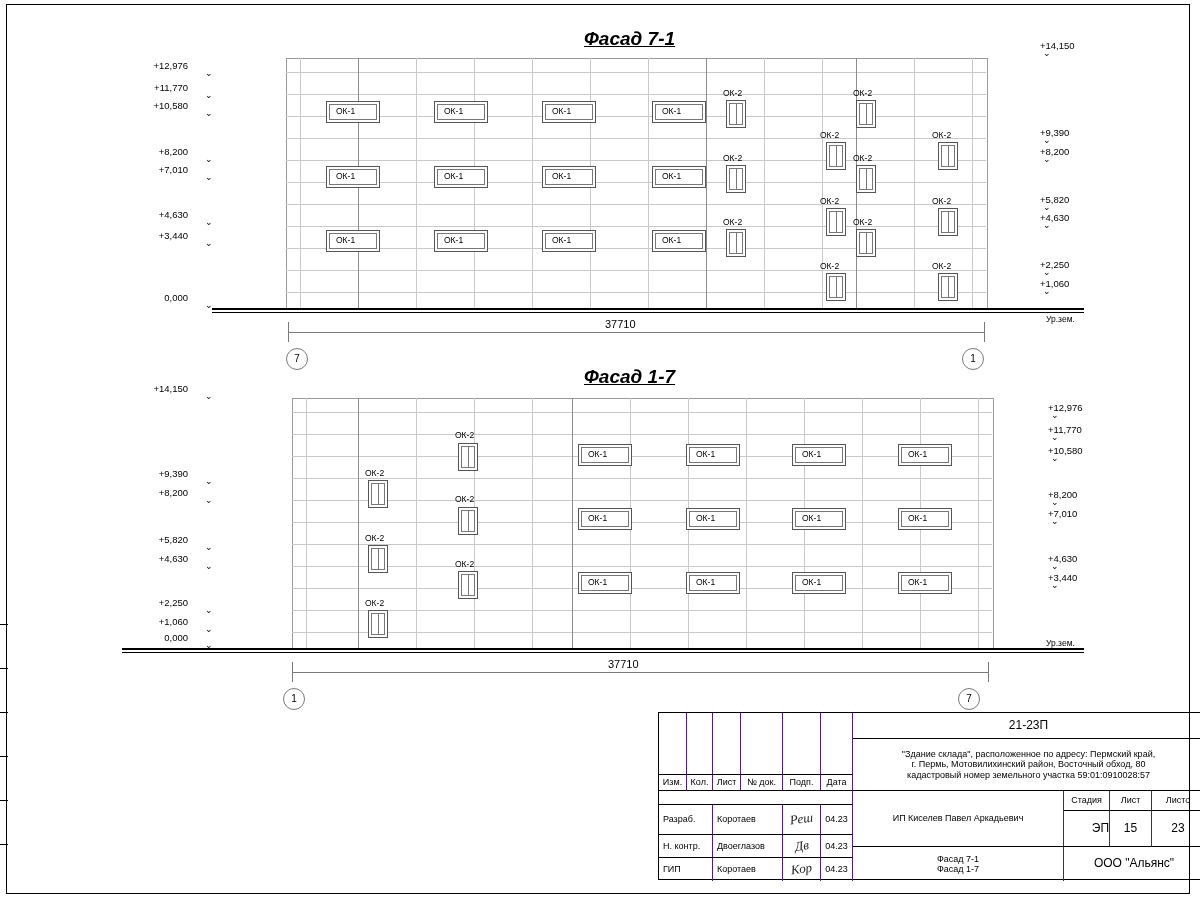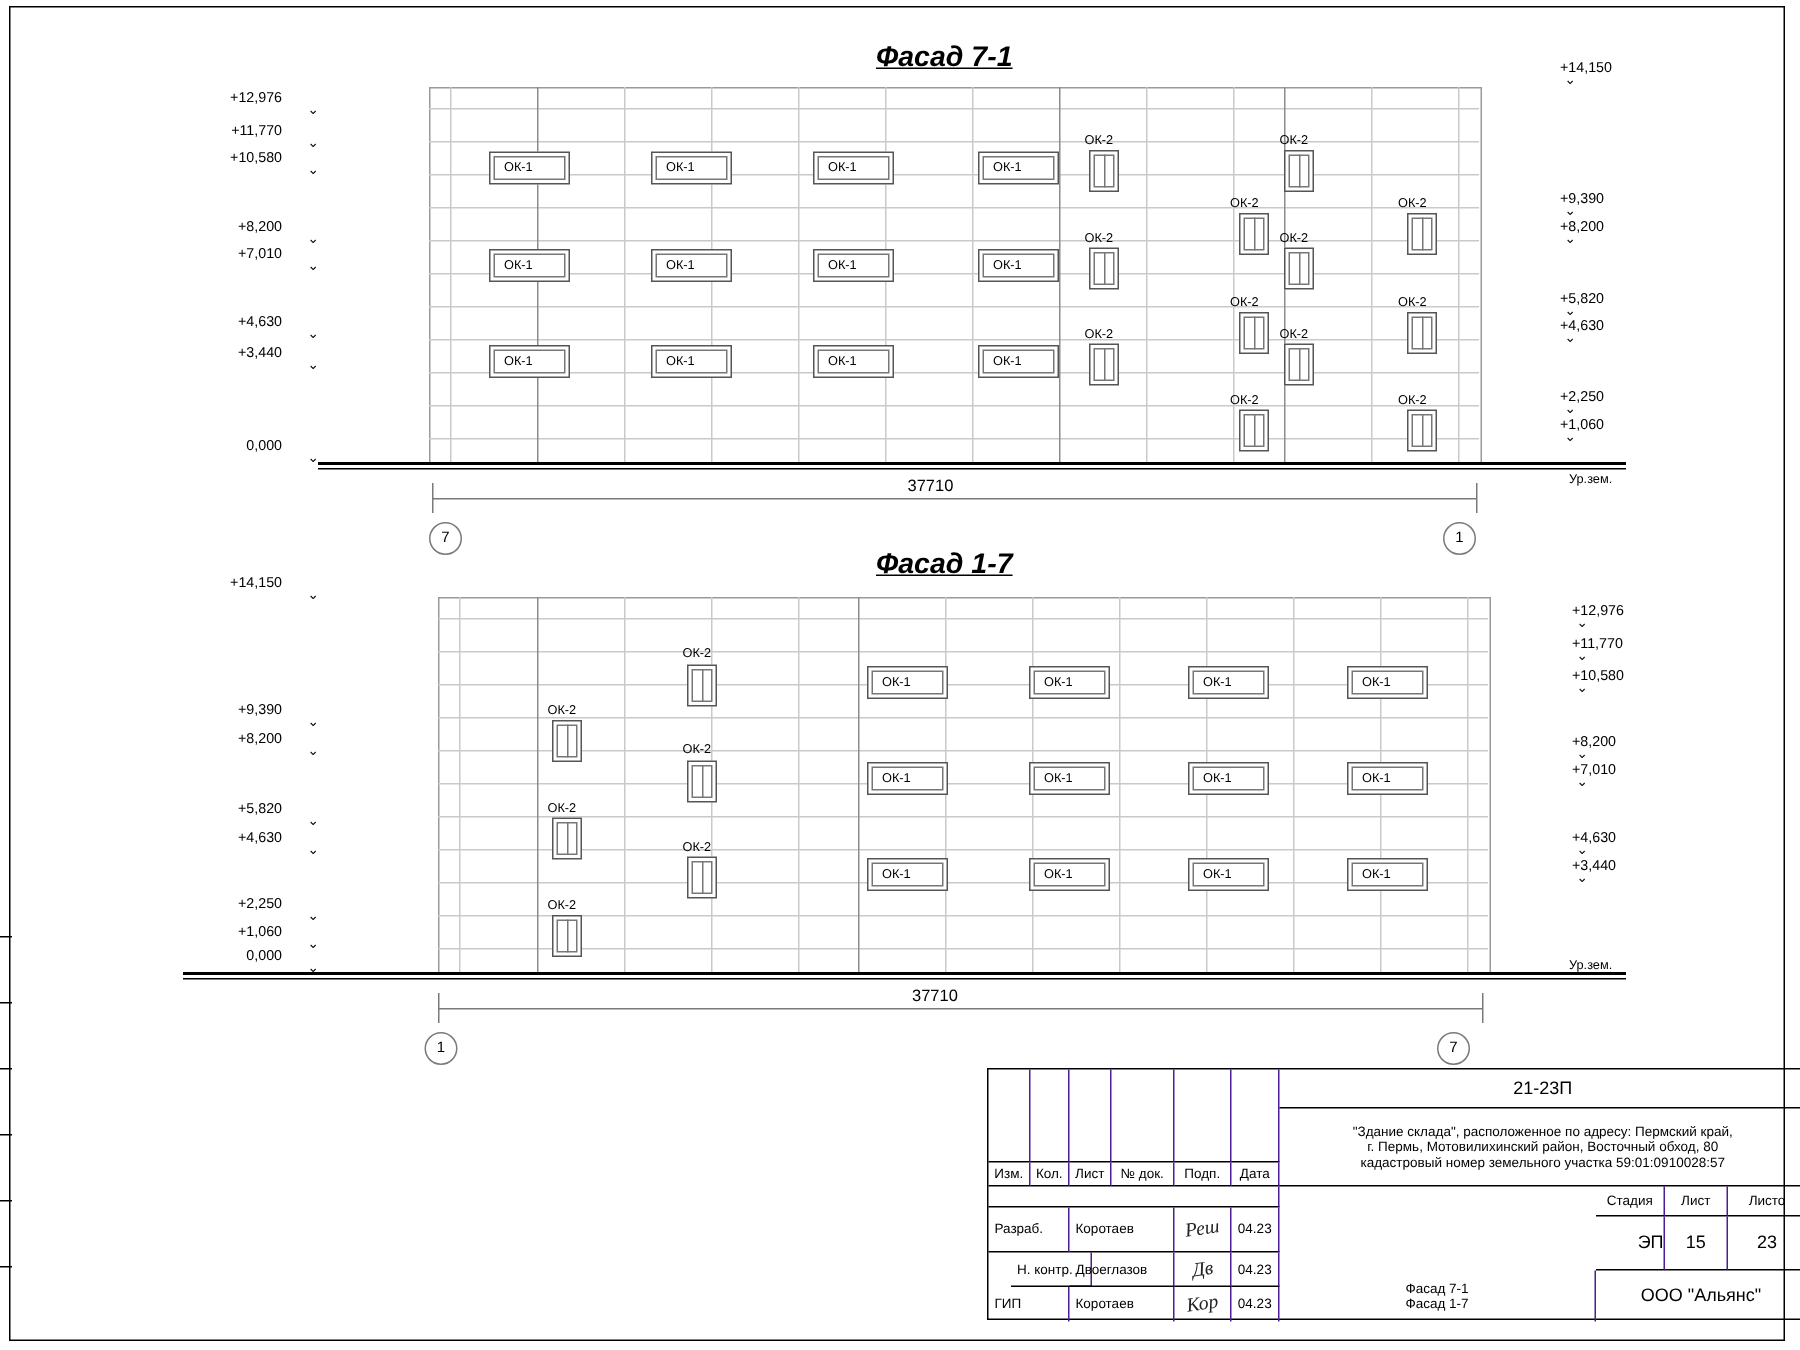--- a/index.html
+++ b/index.html
@@ -490,21 +490,21 @@
 
     <div class="stamp-cell" style="left:0;top:78px;width:194px;height:14px;"></div>
 
     <div class="stamp-cell" style="left:0;top:92px;width:54px;height:30px;justify-content:flex-start;padding-left:4px;">Разраб.</div>
     <div class="stamp-cell" style="left:54px;top:92px;width:70px;height:30px;justify-content:flex-start;padding-left:4px;">Коротаев</div>
     <div class="stamp-cell" style="left:124px;top:92px;width:38px;height:30px;">
         <span class="sig">Реш</span>
       </div>
     <div class="stamp-cell" style="left:162px;top:92px;width:32px;height:30px;">04.23</div>
 
-    <div class="stamp-cell" style="left:0;top:122px;width:54px;height:23px;justify-content:flex-start;padding-left:4px;margin-left:15px;">Н. контр.</div>
+    <div class="stamp-cell" style="left:0;top:122px;width:54px;height:23px;justify-content:flex-start;padding-left:4px;">Н. контр.</div>
     <div class="stamp-cell" style="left:54px;top:122px;width:70px;height:23px;justify-content:flex-start;padding-left:4px;">Двоеглазов</div>
     <div class="stamp-cell" style="left:124px;top:122px;width:38px;height:23px;">
         <span class="sig">Дв</span>
       </div>
     <div class="stamp-cell" style="left:162px;top:122px;width:32px;height:23px;">04.23</div>
 
     <div class="stamp-cell nb" style="left:0;top:145px;width:54px;height:23px;justify-content:flex-start;padding-left:4px;">ГИП</div>
     <div class="stamp-cell nb" style="left:54px;top:145px;width:70px;height:23px;justify-content:flex-start;padding-left:4px;">Коротаев</div>
     <div class="stamp-cell nb" style="left:124px;top:145px;width:38px;height:23px;">
         <span class="sig">Кор</span>
@@ -512,20 +512,21 @@
     <div class="stamp-cell nb" style="left:162px;top:145px;width:32px;height:23px;">04.23</div>
 
     <div class="stamp-cell" style="left:194px;top:0;width:351px;height:26px;border-right:none;">
       <span class="stamp-big">21-23П</span>
     </div>
 
     <div class="stamp-cell" style="left:194px;top:26px;width:351px;height:52px;border-right:none;white-space:pre-line;padding:0 4px;">"Здание склада", расположенное по адресу: Пермский край,
 г. Пермь, Мотовилихинский район, Восточный обход, 80
 кадастровый номер земельного участка 59:01:0910028:57</div>
 
+    <div class="stamp-cell" style="left:194px;top:78px;width:211px;height:56px;">ИП Киселев Павел Аркадьевич</div>
 
     <div class="stamp-cell nb" style="left:194px;top:134px;width:211px;height:34px;flex-direction:column;">
       <span>Фасад 7-1</span>
       <span>Фасад 1-7</span>
     </div>
 
     <div class="stamp-cell" style="left:405px;top:78px;width:46px;height:20px;">Стадия</div>
     <div class="stamp-cell" style="left:451px;top:78px;width:42px;height:20px;">Лист</div>
     <div class="stamp-cell" style="left:493px;top:78px;width:52px;height:20px;border-right:none;">Листо</div>
 

